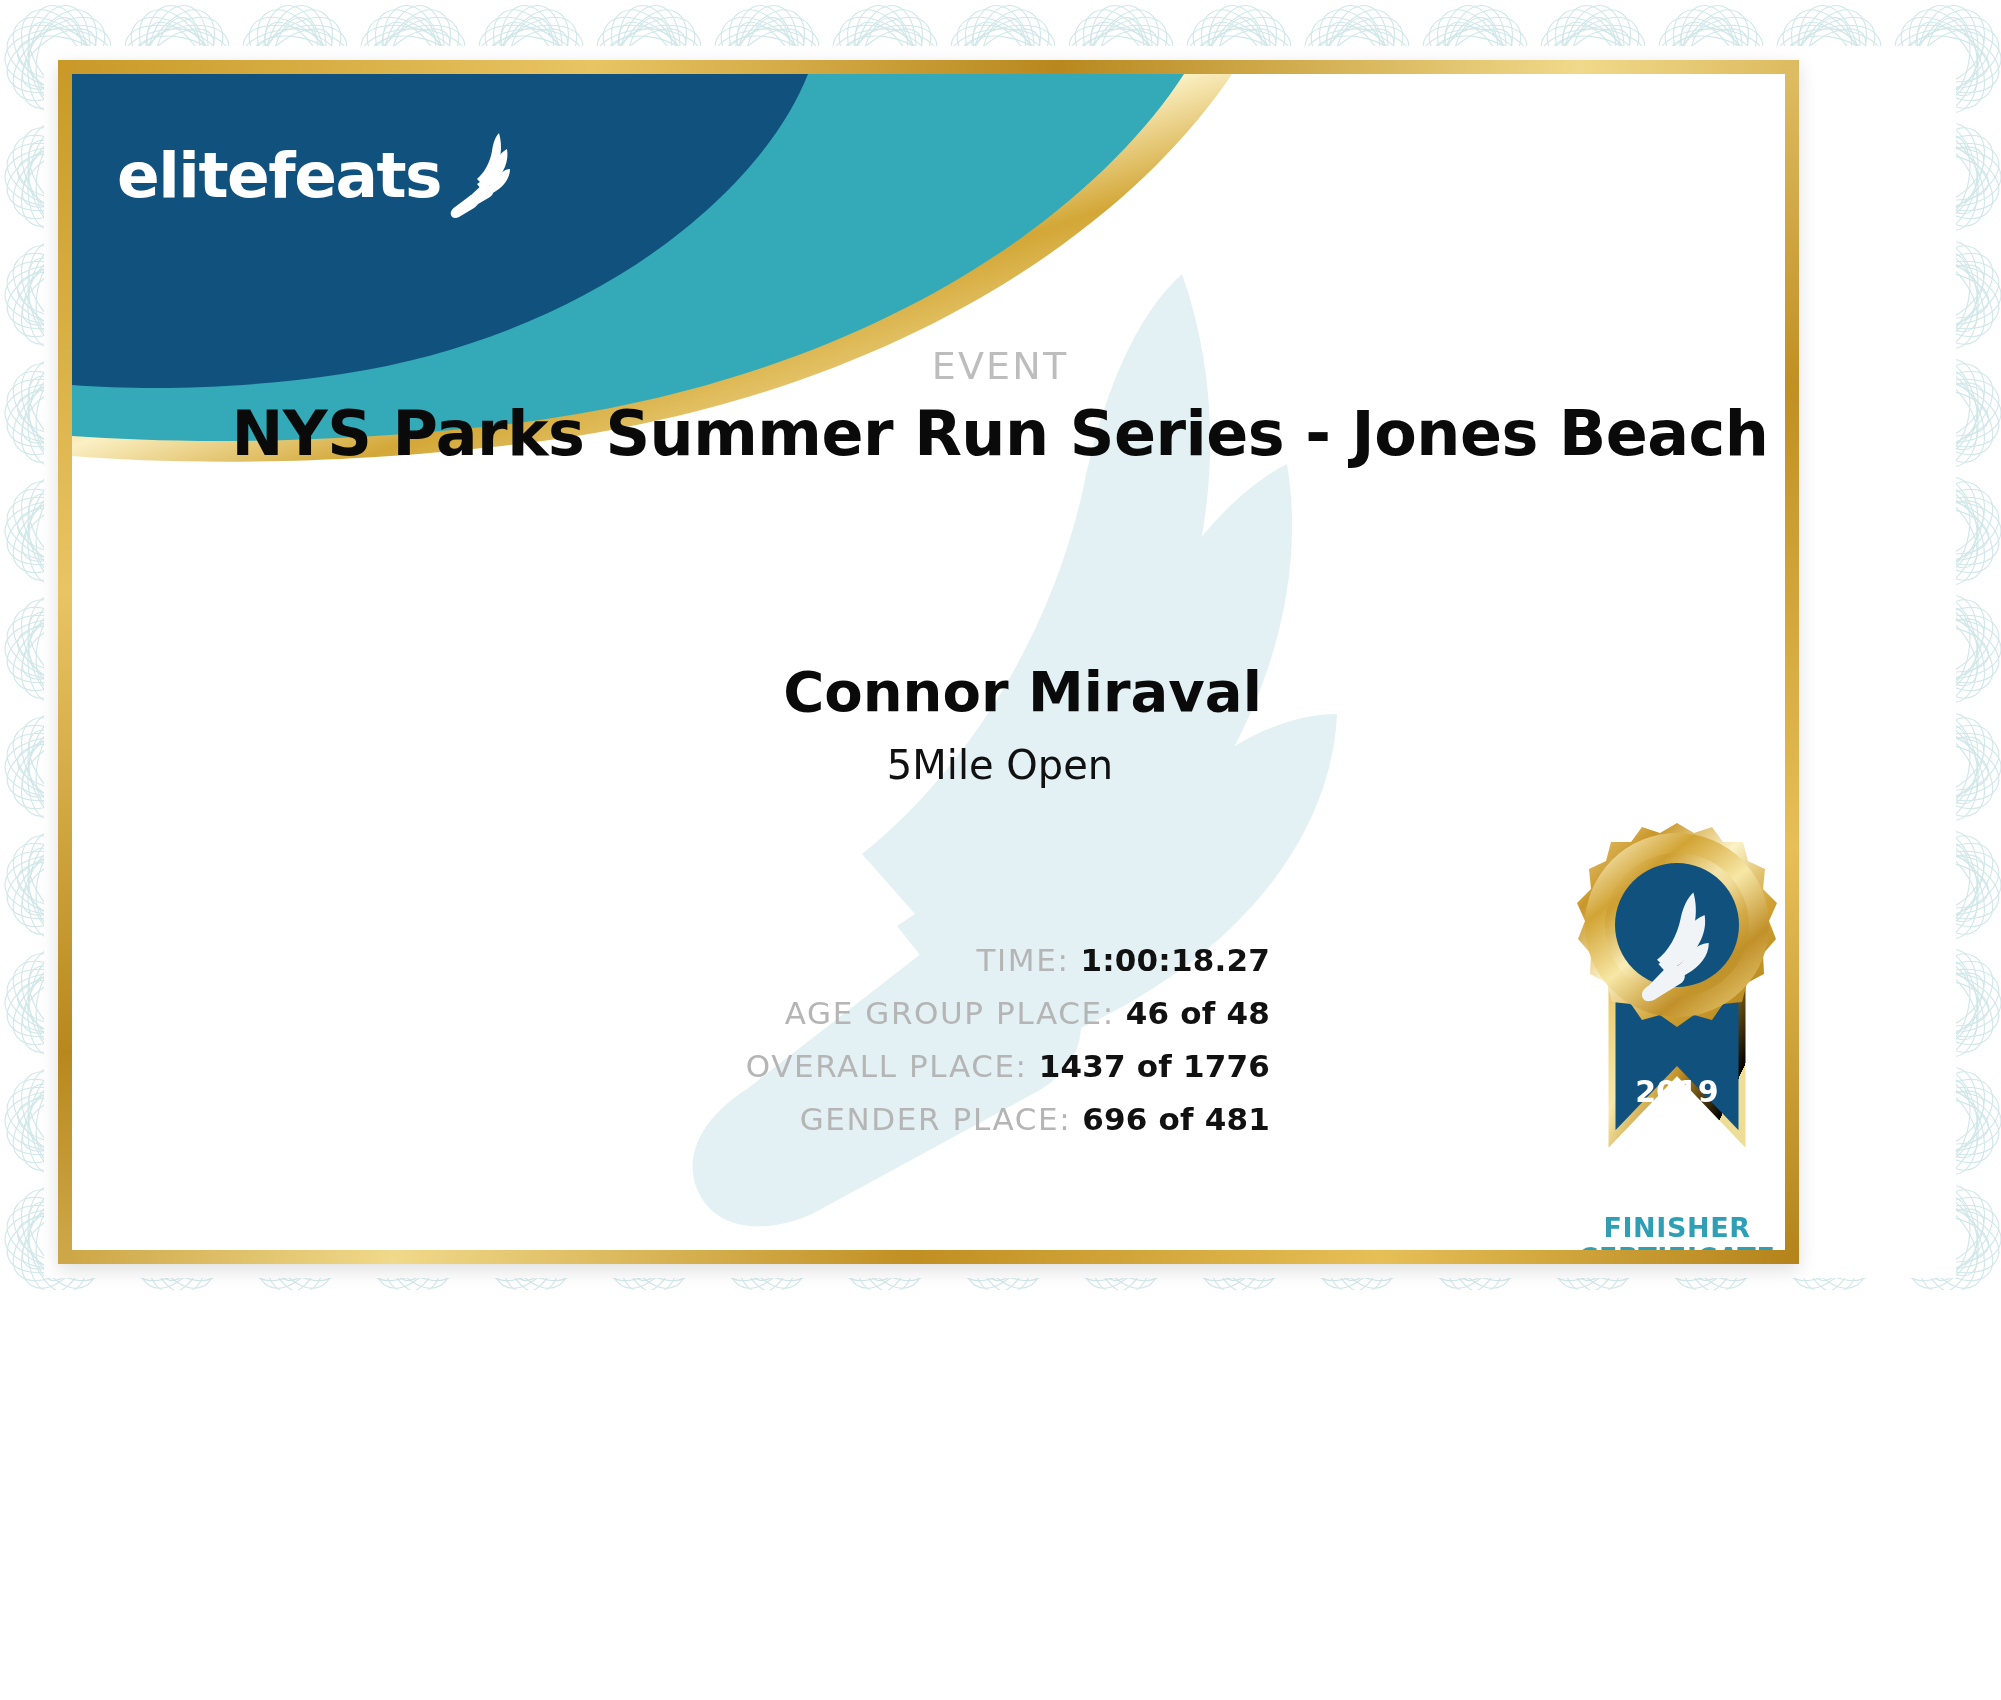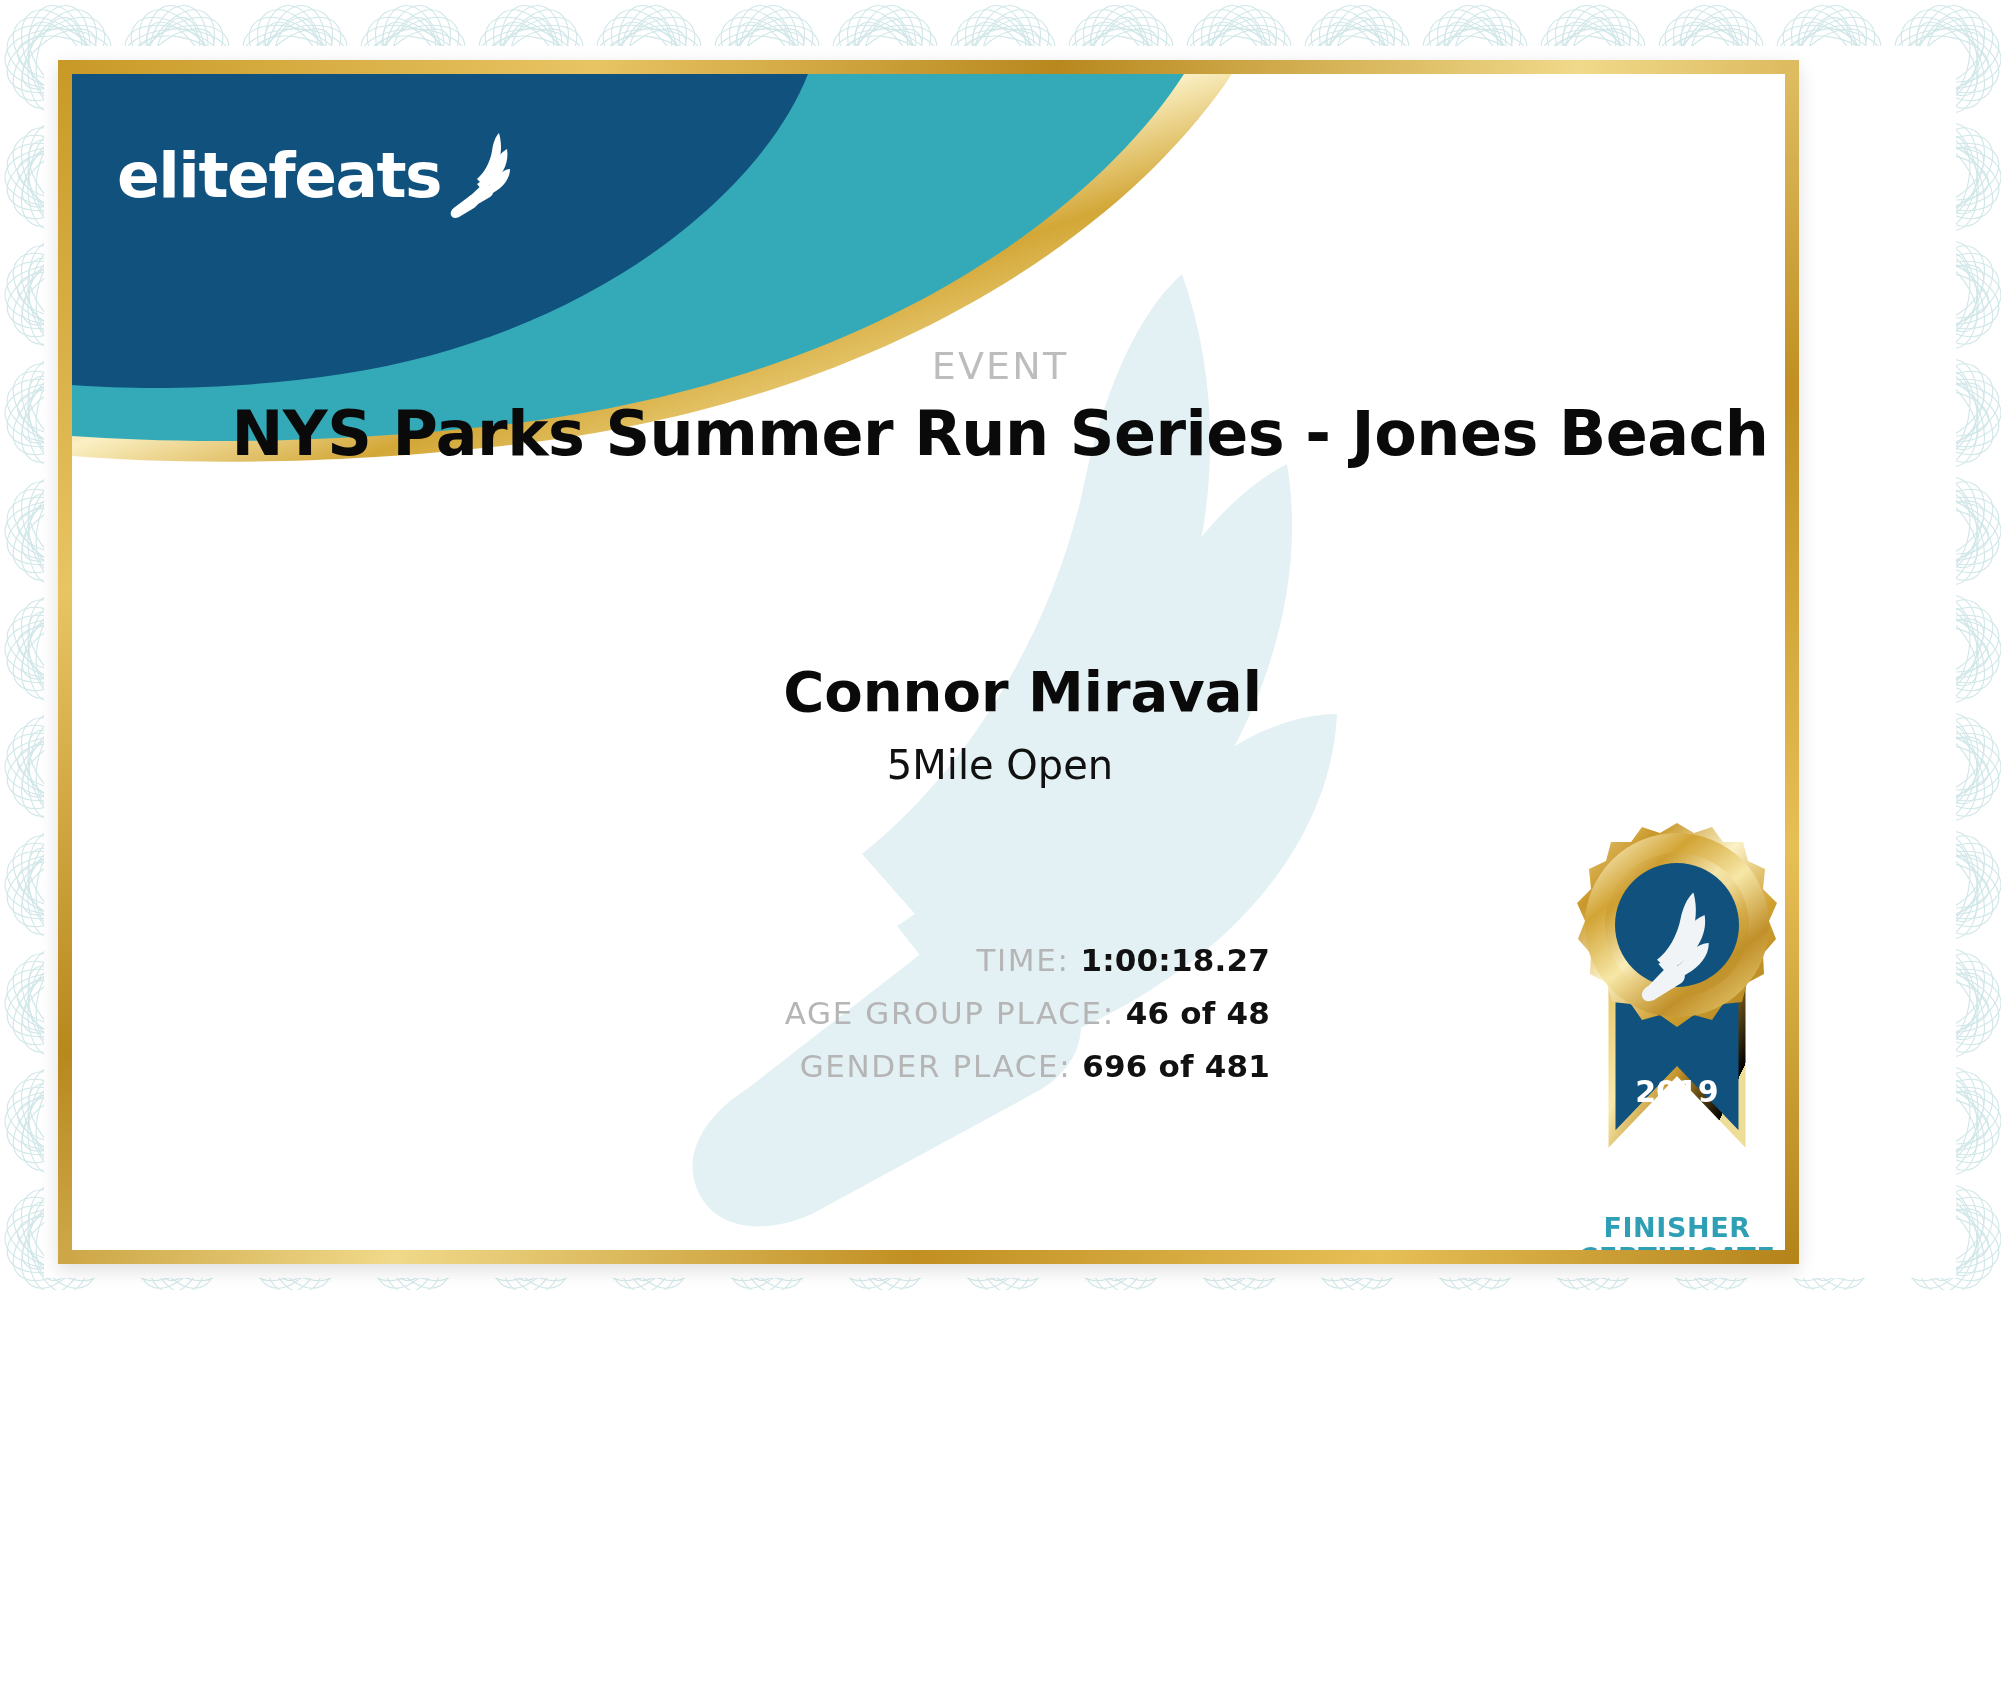--- a/index.html
+++ b/index.html
@@ -298,20 +298,24 @@
       <div id="stats-list">
         <div class="stat-row">
           <span class="stat-key">TIME:</span>
           <span class="stat-val">1:00:18.27</span>
         </div>
         <div class="stat-row">
           <span class="stat-key">AGE GROUP PLACE:</span>
           <span class="stat-val">46 of 48</span>
         </div>
         <div class="stat-row">
+          <span class="stat-key">OVERALL PLACE:</span>
+          <span class="stat-val">1437 of 1776</span>
+        </div>
+        <div class="stat-row">
           <span class="stat-key">GENDER PLACE:</span>
           <span class="stat-val">696 of 481</span>
         </div>
       </div>
 
       <div id="badge">
         <svg id="badge-graphic" viewBox="0 0 270 390">
           <defs>
             <linearGradient id="gMedalOuter" x1="0" y1="0" x2="1" y2="1">
               <stop offset="0%" stop-color="#f4dc94"></stop>

